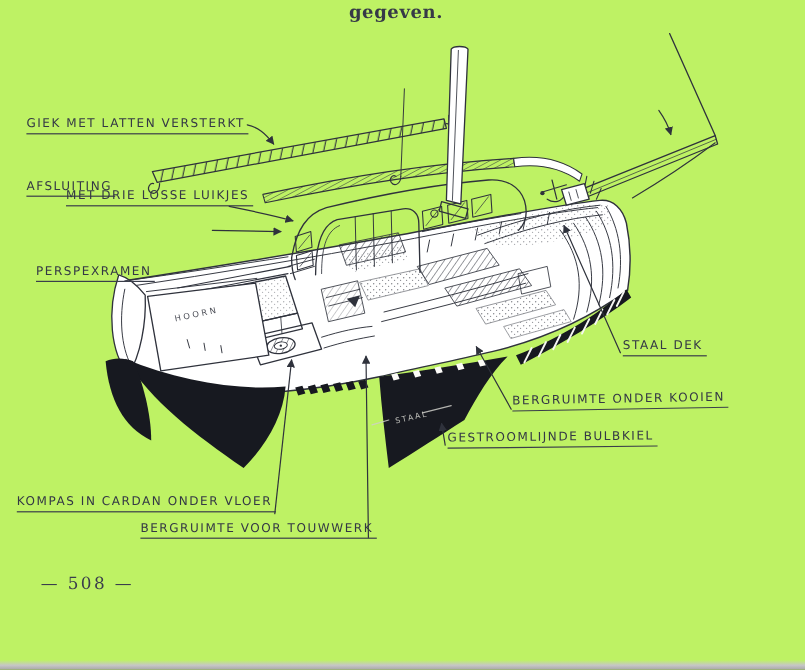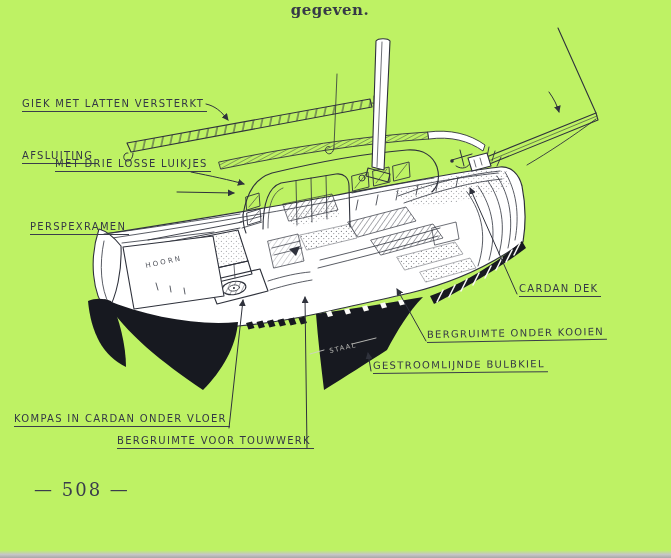--- a/index.html
+++ b/index.html
@@ -8,21 +8,21 @@
     background:#bef264;
     font-family:"DejaVu Sans",sans-serif;
   }
   #header-word{
     position:absolute;left:0;top:1px;width:660px;text-align:center;
     font-family:"DejaVu Serif",serif;font-weight:bold;font-size:15px;
     letter-spacing:.5px;color:#363947;
   }
   #page-number{
     position:absolute;left:34px;top:479px;
-    font-family:"DejaVu Serif",serif;font-size:18px;color:#3a3d4c;
+    font-family:"DejaVu Serif",serif;font-size:14px;color:#3a3d4c;
     letter-spacing:2px;
   }
   .lbl{
     position:absolute;
     font:10px "DejaVu Sans",sans-serif;
     letter-spacing:1.3px;color:#343845;
     border-bottom:1.3px solid #3a3e4a;
     padding:0 3px 2px 0;white-space:nowrap;
     transform-origin:left bottom;
   }
@@ -229,21 +229,21 @@
       <path marker-end="url(#arr)" d="M371,371 L368,353"></path>
       <path marker-end="url(#arr)" d="M229,428 L243,300"></path>
       <path marker-end="url(#arr)" d="M307,448 L305,297"></path>
     </g>
   </svg>
 
   <div class="lbl" id="lbl-giek">GIEK MET LATTEN VERSTERKT</div>
   <div class="lbl" id="lbl-afsluiting">AFSLUITING</div>
   <div class="lbl" id="lbl-luikjes">MET DRIE LOSSE LUIKJES</div>
   <div class="lbl" id="lbl-perspex">PERSPEXRAMEN</div>
-  <div class="lbl" id="lbl-gezand">CARDAN DEK</div>
+  <div class="lbl" id="lbl-gezand">STAAL DEK</div>
   <div class="lbl" id="lbl-kooien">BERGRUIMTE ONDER KOOIEN</div>
   <div class="lbl" id="lbl-bulbkiel">GESTROOMLIJNDE BULBKIEL</div>
   <div class="lbl" id="lbl-kompas">KOMPAS IN CARDAN ONDER VLOER</div>
   <div class="lbl" id="lbl-touwwerk">BERGRUIMTE VOOR TOUWWERK</div>
 
   <div id="page-number">— 508 —</div>
 
   <div id="scan-edge"></div>
 </div>
 

